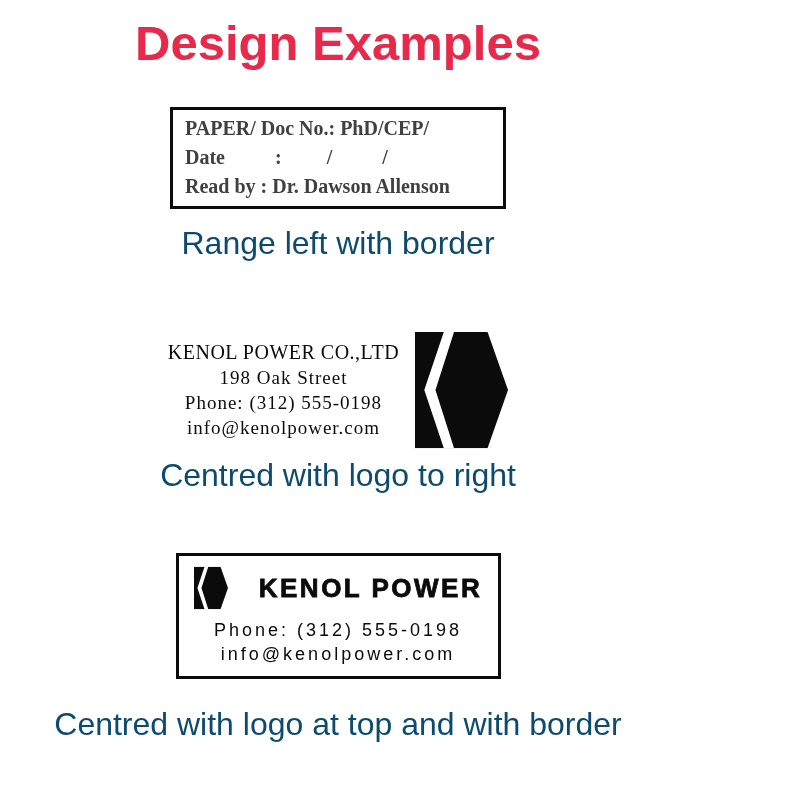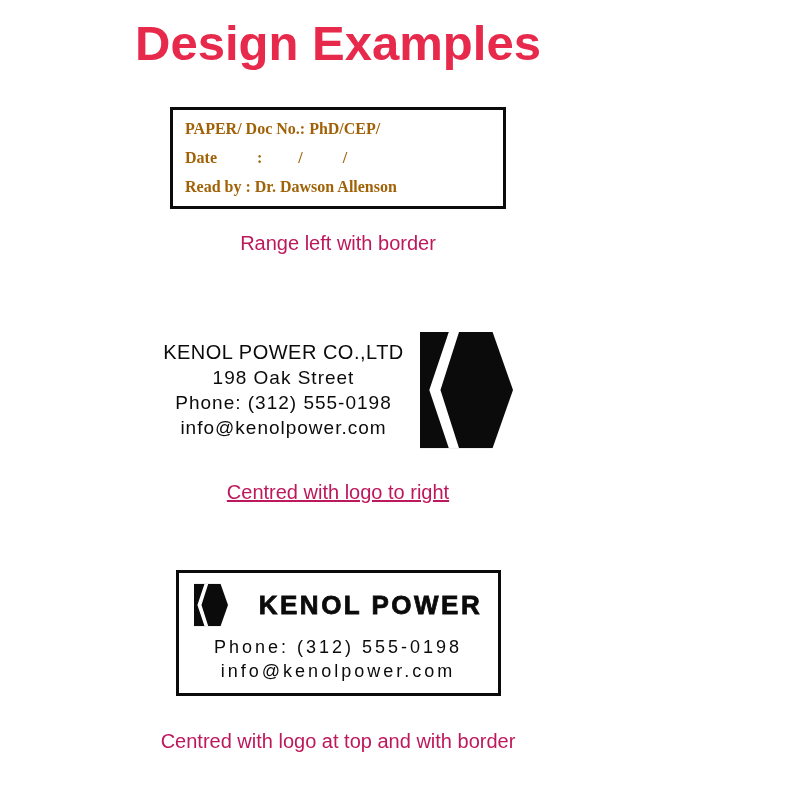--- a/index.html
+++ b/index.html
@@ -27,53 +27,54 @@
     letter-spacing: 0px;
   }
   
   .stamp1-box {
     width: 306px;
     margin: 35px auto 0 auto;
     border: 3px solid #0b0b0b;
     padding: 4px 12px 5px 12px;
     font-family: "Liberation Serif", serif;
     font-weight: bold;
-    font-size: 16px;
+    font-size: 20px;
     line-height: 29px;
-    color: #a16207;
+    color: #404040;
     text-align: left;
   }
   .stamp1-line { white-space: nowrap; }
   .stamp1-line.pre { white-space: pre; }
   
   .caption {
     text-align: center;
-    color: #be185d;
-    font-size: 20px;
+    color: #0c4a6e;
+    font-size: 32px;
     line-height: 38px;
     font-weight: normal;
   }
   .caption-1 { margin-top: 15px; }
-  .caption-2 { margin-top: 19px; text-decoration: underline; }
+  .caption-2 { margin-top: 2px; }
   .caption-3 { margin-top: 26px; }
   
   .stamp2-row {
     margin-top: 64px;
     display: flex;
     justify-content: center;
     align-items: center;
     gap: 16px;
   }
   .stamp2-text {
     text-align: center;
     color: #0b0b0b;
     font-size: 19px;
     line-height: 25px;
     letter-spacing: 1px;
     white-space: nowrap;
+    font-family: Liberation Serif, serif;
   }
   .stamp2-company {
     font-size: 20px;
     letter-spacing: 0.5px;
   }
   .klogo-large { width: 93px; height: 128px; display: block; }
   
   .stamp3-box {
     width: 319px;
     margin: 59px auto 0 auto;

